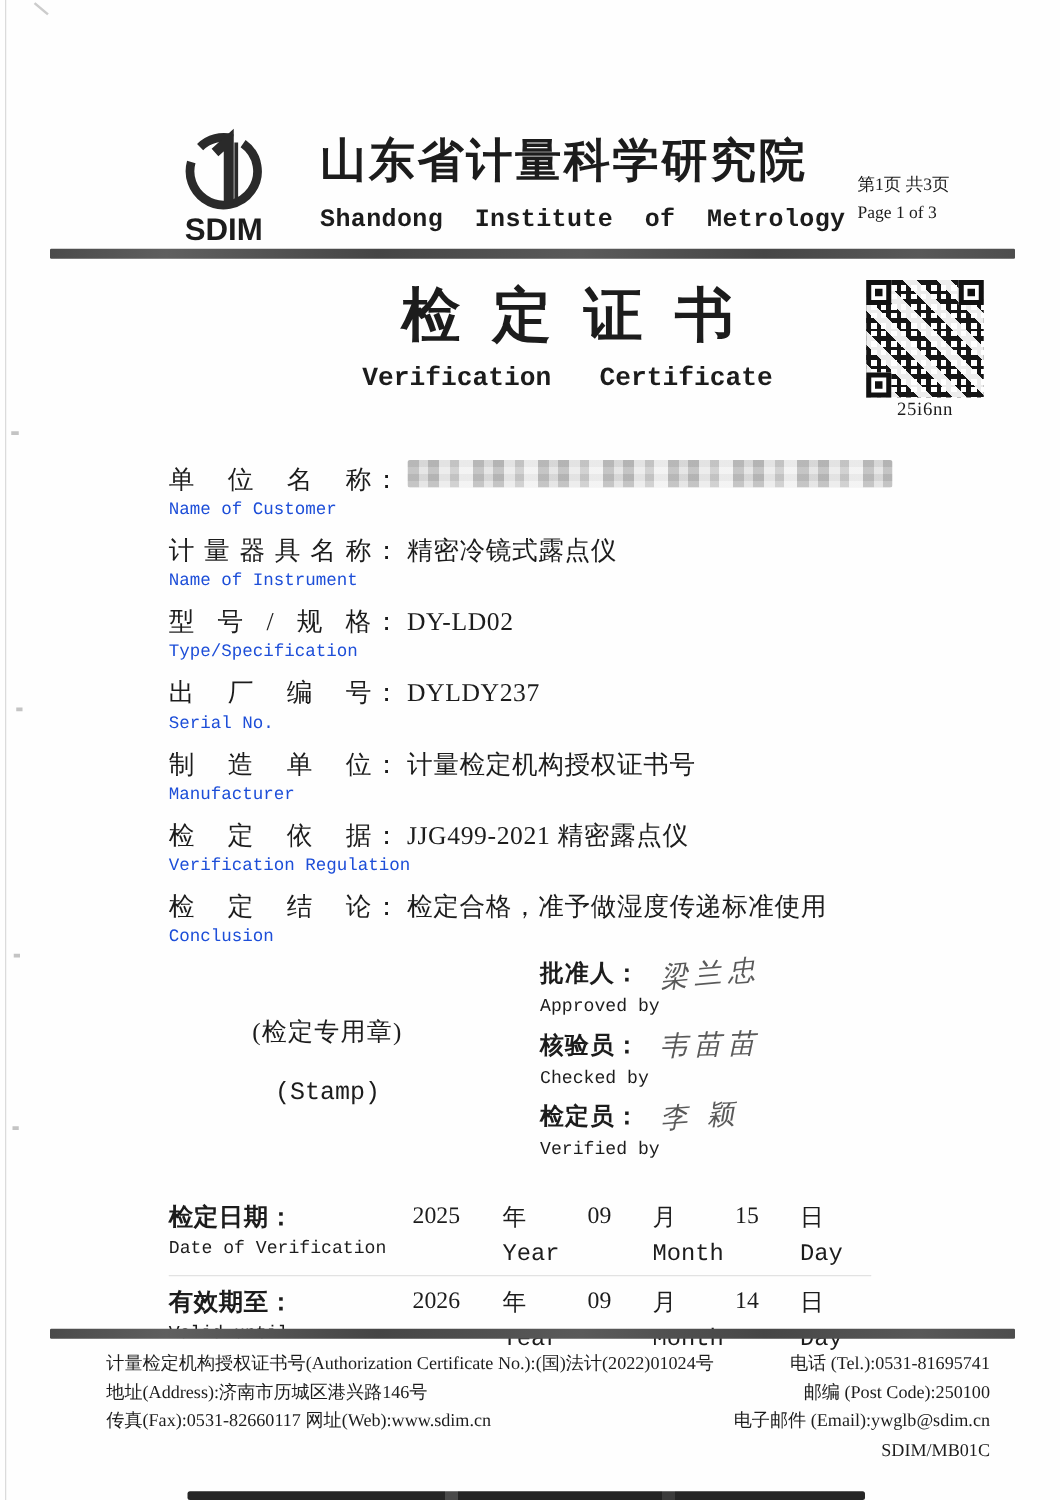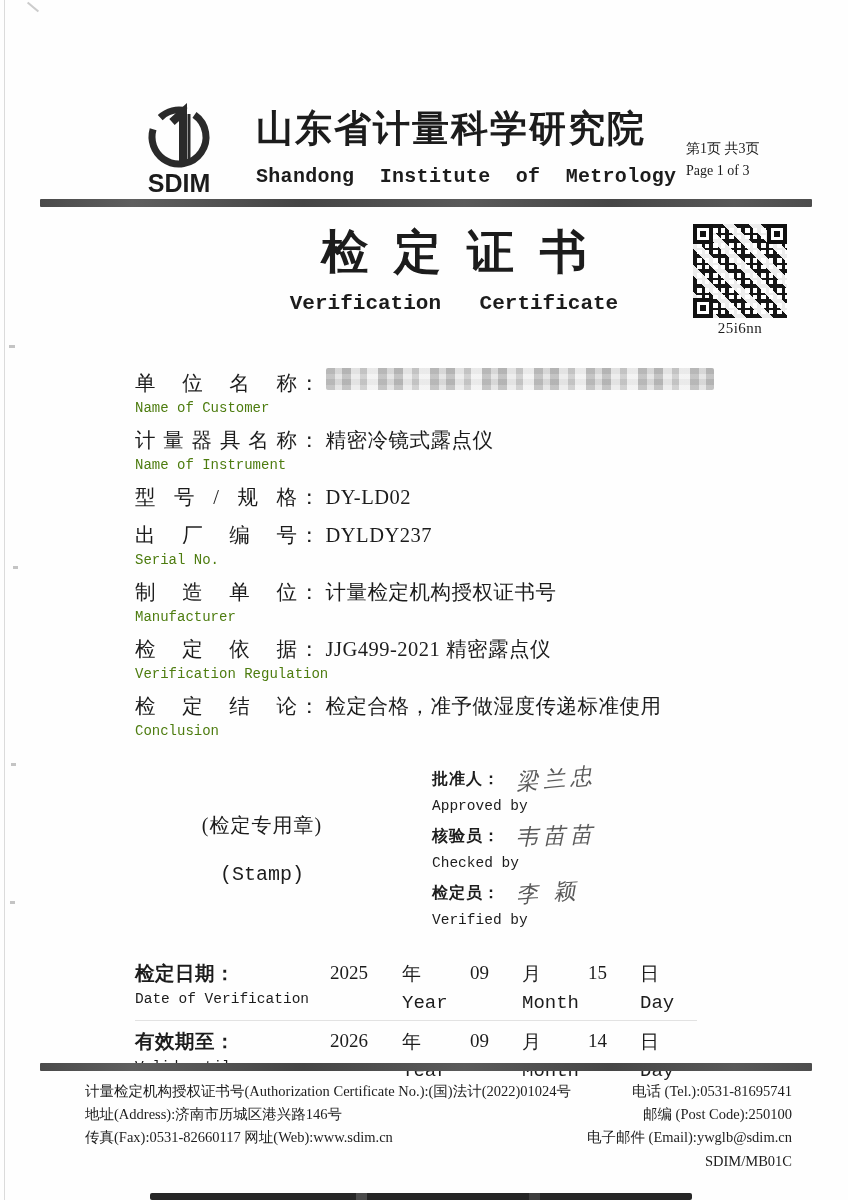--- a/index.html
+++ b/index.html
@@ -44,34 +44,34 @@
   .f-tl{left:0;top:0;} .f-tr{right:0;top:0;} .f-bl{left:0;bottom:0;}
   .qr-caption{font-size:15px;margin-top:2px;letter-spacing:.5px;}
 
   
   .fields{position:absolute;left:135px;top:368px;width:620px;}
   .frow{margin-bottom:10px;}
   .flabel-line{display:flex;align-items:baseline;}
   .flabel{display:inline-block;width:162px;font-size:20.5px;text-align:justify;text-align-last:justify;flex:none;}
   .fcolon{font-size:20.5px;margin:0 6px 0 2px;flex:none;}
   .fvalue{font-size:20.5px;letter-spacing:.5px;}
-  .fen{font-size:14px;margin-top:3px;color:#4d7c0f;}
+  .fen{font-size:14px;margin-top:3px;color:#1d4ed8;}
   .mosaic{display:inline-block;width:388px;height:22px;vertical-align:-4px;border-radius:2px;
       background-image:
         repeating-linear-gradient(90deg,rgba(150,150,150,.55) 0 9px,rgba(205,205,205,.5) 9px 16px,rgba(125,125,125,.45) 16px 25px,rgba(228,228,228,.65) 25px 34px,rgba(165,165,165,.5) 34px 41px,rgba(238,238,238,.7) 41px 52px),
         repeating-linear-gradient(0deg,rgba(255,255,255,.4) 0 5px,rgba(155,155,155,.3) 5px 11px);}
 
   
   .stamp{position:absolute;left:146px;top:812px;width:232px;text-align:center;}
   .stamp-cn{font-size:20px;letter-spacing:1px;}
   .stamp-en{font-size:20px;margin-top:24px;}
   .signers{position:absolute;left:432px;top:764px;}
   .srow{margin-bottom:7px;}
   .srole-line{display:flex;align-items:center;}
-  .srole{font-size:16px;font-weight:600;letter-spacing:1px;}
+  .srole{font-size:19px;font-weight:600;letter-spacing:1px;}
   .ssig{margin-left:16px;font-size:22px;font-style:italic;color:#3d3d3d;letter-spacing:5px;opacity:.85;}
   .srow:nth-child(1) .ssig{transform:rotate(-5deg);}
   .srow:nth-child(2) .ssig{transform:rotate(-2deg);}
   .srow:nth-child(3) .ssig{transform:rotate(-4deg);}
   .sen{font-size:14.5px;margin-top:4px;}
 
   
   .dates{position:absolute;left:135px;top:953px;width:562px;}
   .drow{display:grid;grid-template-columns:195px 72px 68px 52px 66px 52px 46px;padding:7px 0 6px;}
   .drow2{border-top:1px solid #e2e2e2;}
@@ -157,20 +157,21 @@
       </div>
       <div class="fen sans">Name of Instrument</div>
     </div>
 
     <div class="frow">
       <div class="flabel-line">
         <span class="flabel">型号/规格</span>
           <span class="fcolon">：</span>
           <span class="fvalue">DY-LD02</span>
       </div>
+      <div class="fen sans">Type/Specification</div>
     </div>
 
     <div class="frow">
       <div class="flabel-line">
         <span class="flabel">出厂编号</span>
           <span class="fcolon">：</span>
           <span class="fvalue">DYLDY237</span>
       </div>
       <div class="fen sans">Serial No.</div>
     </div>

